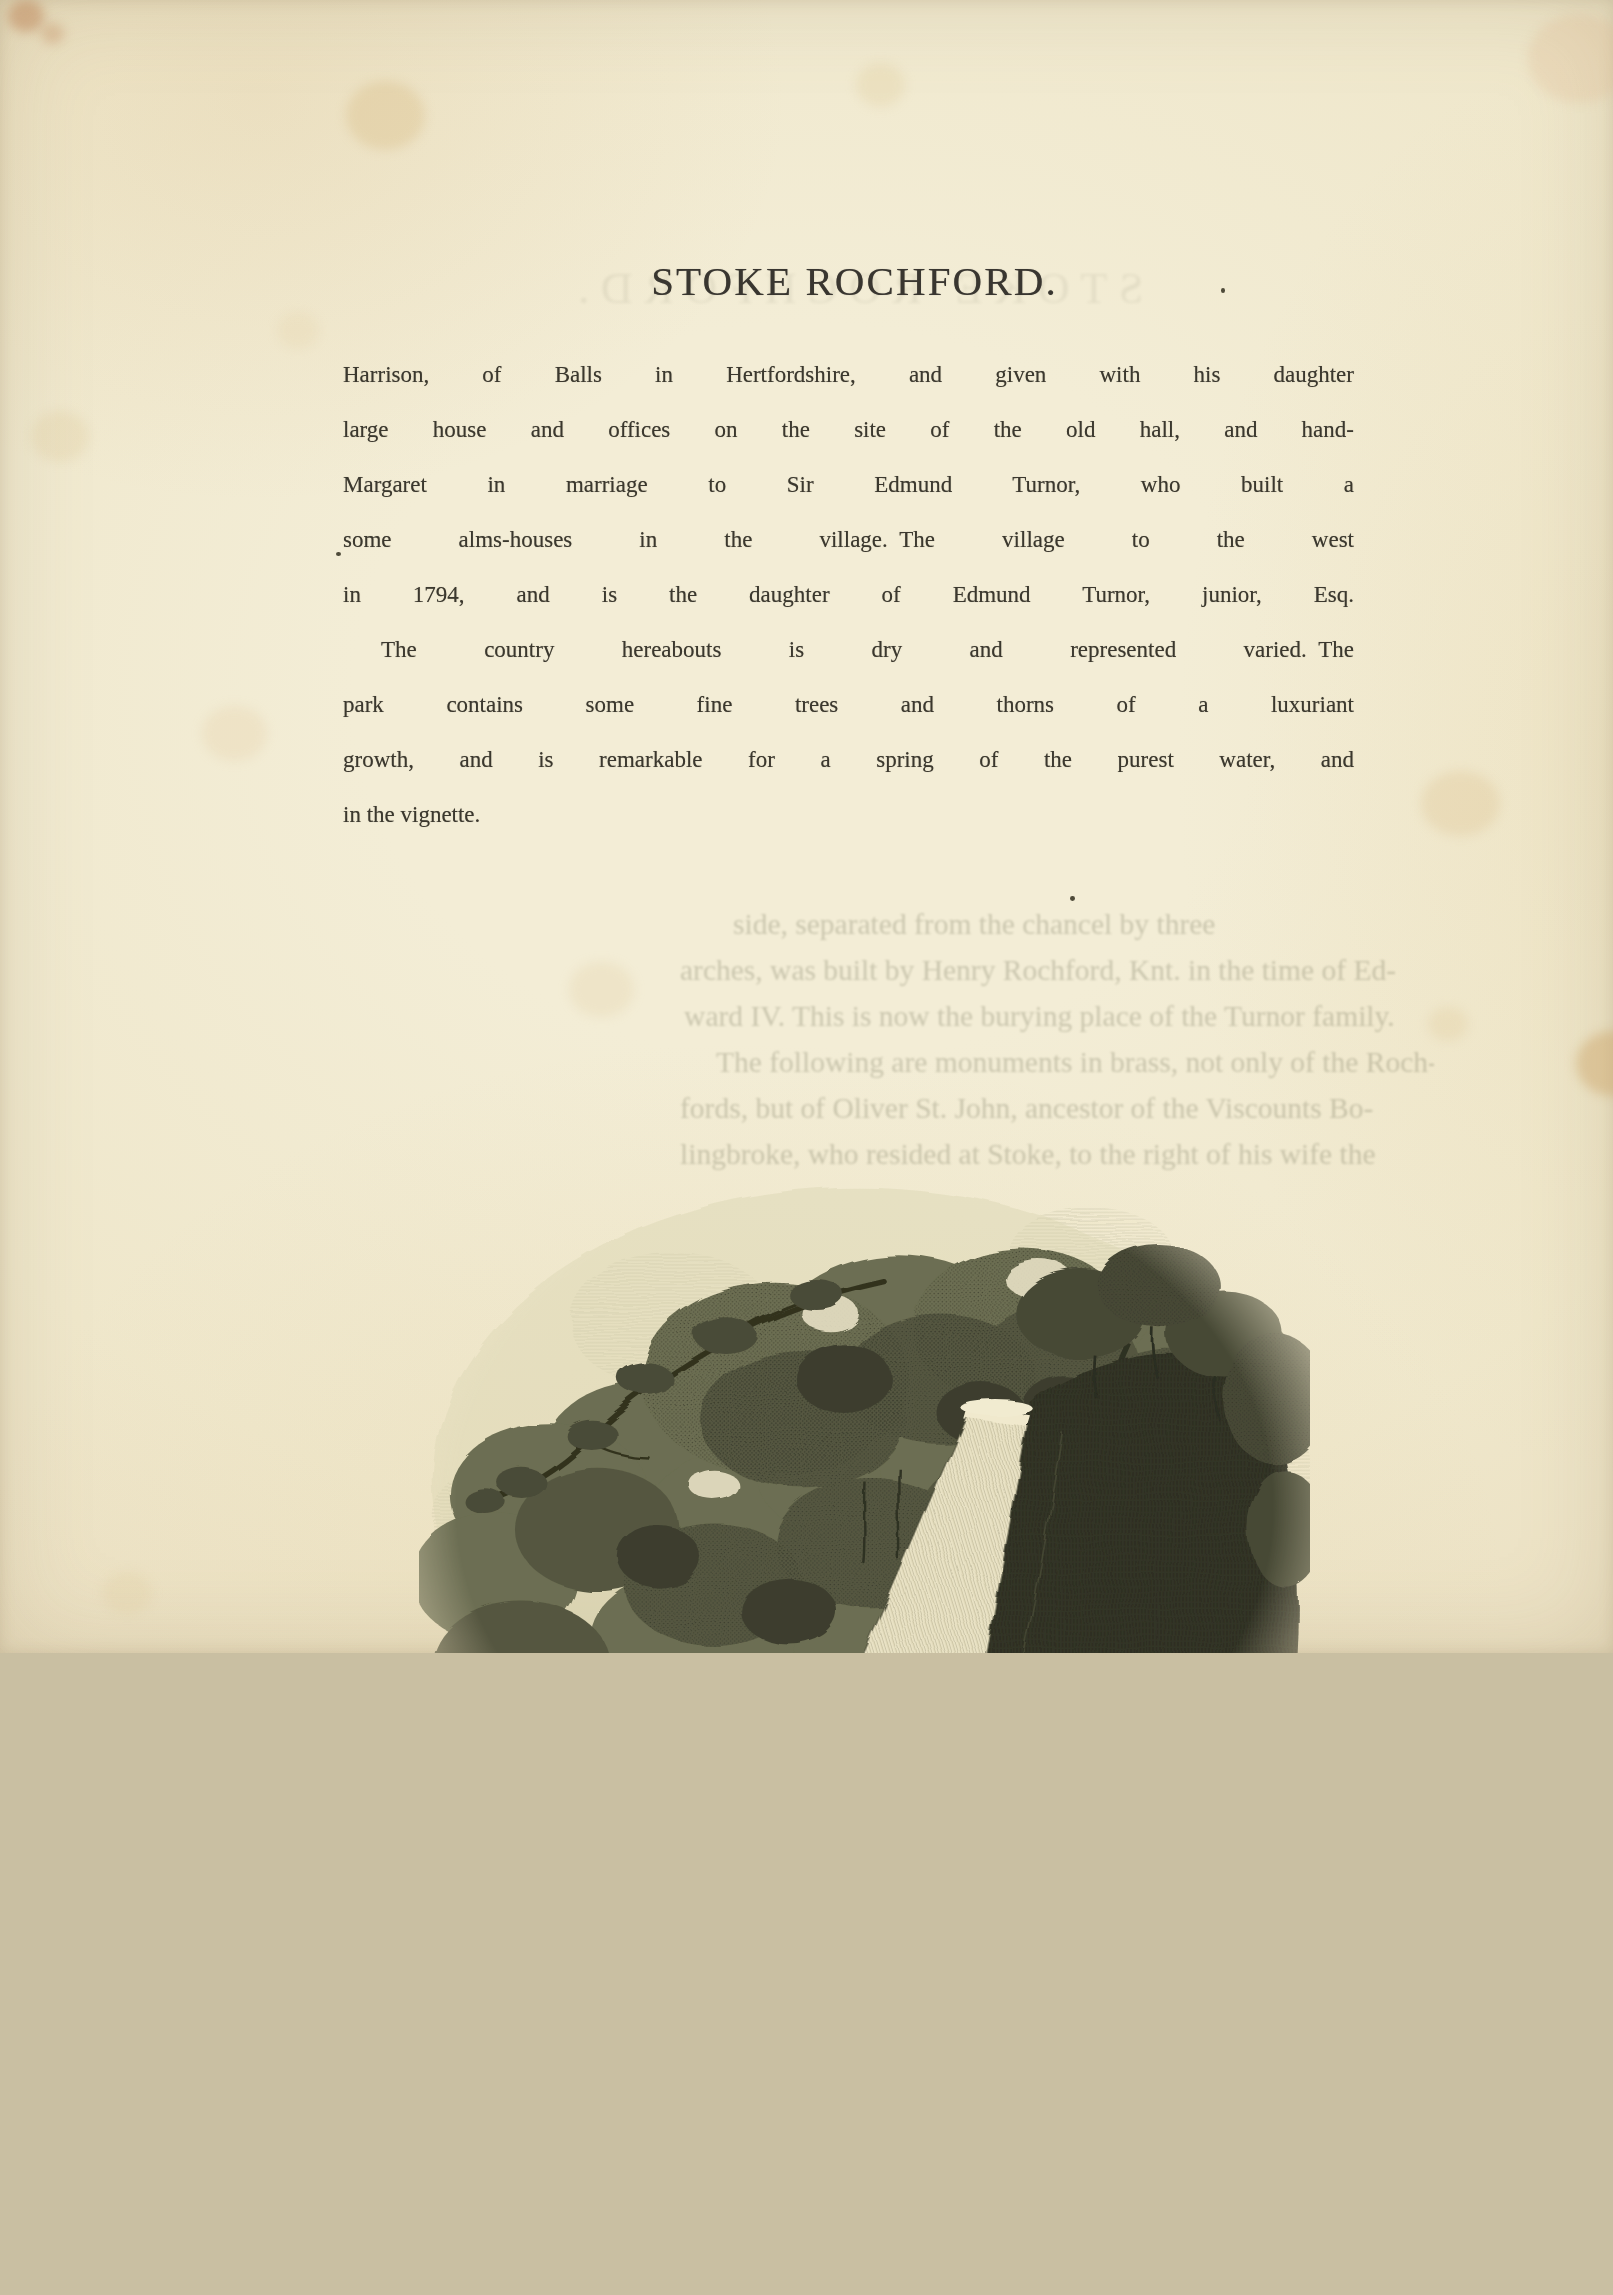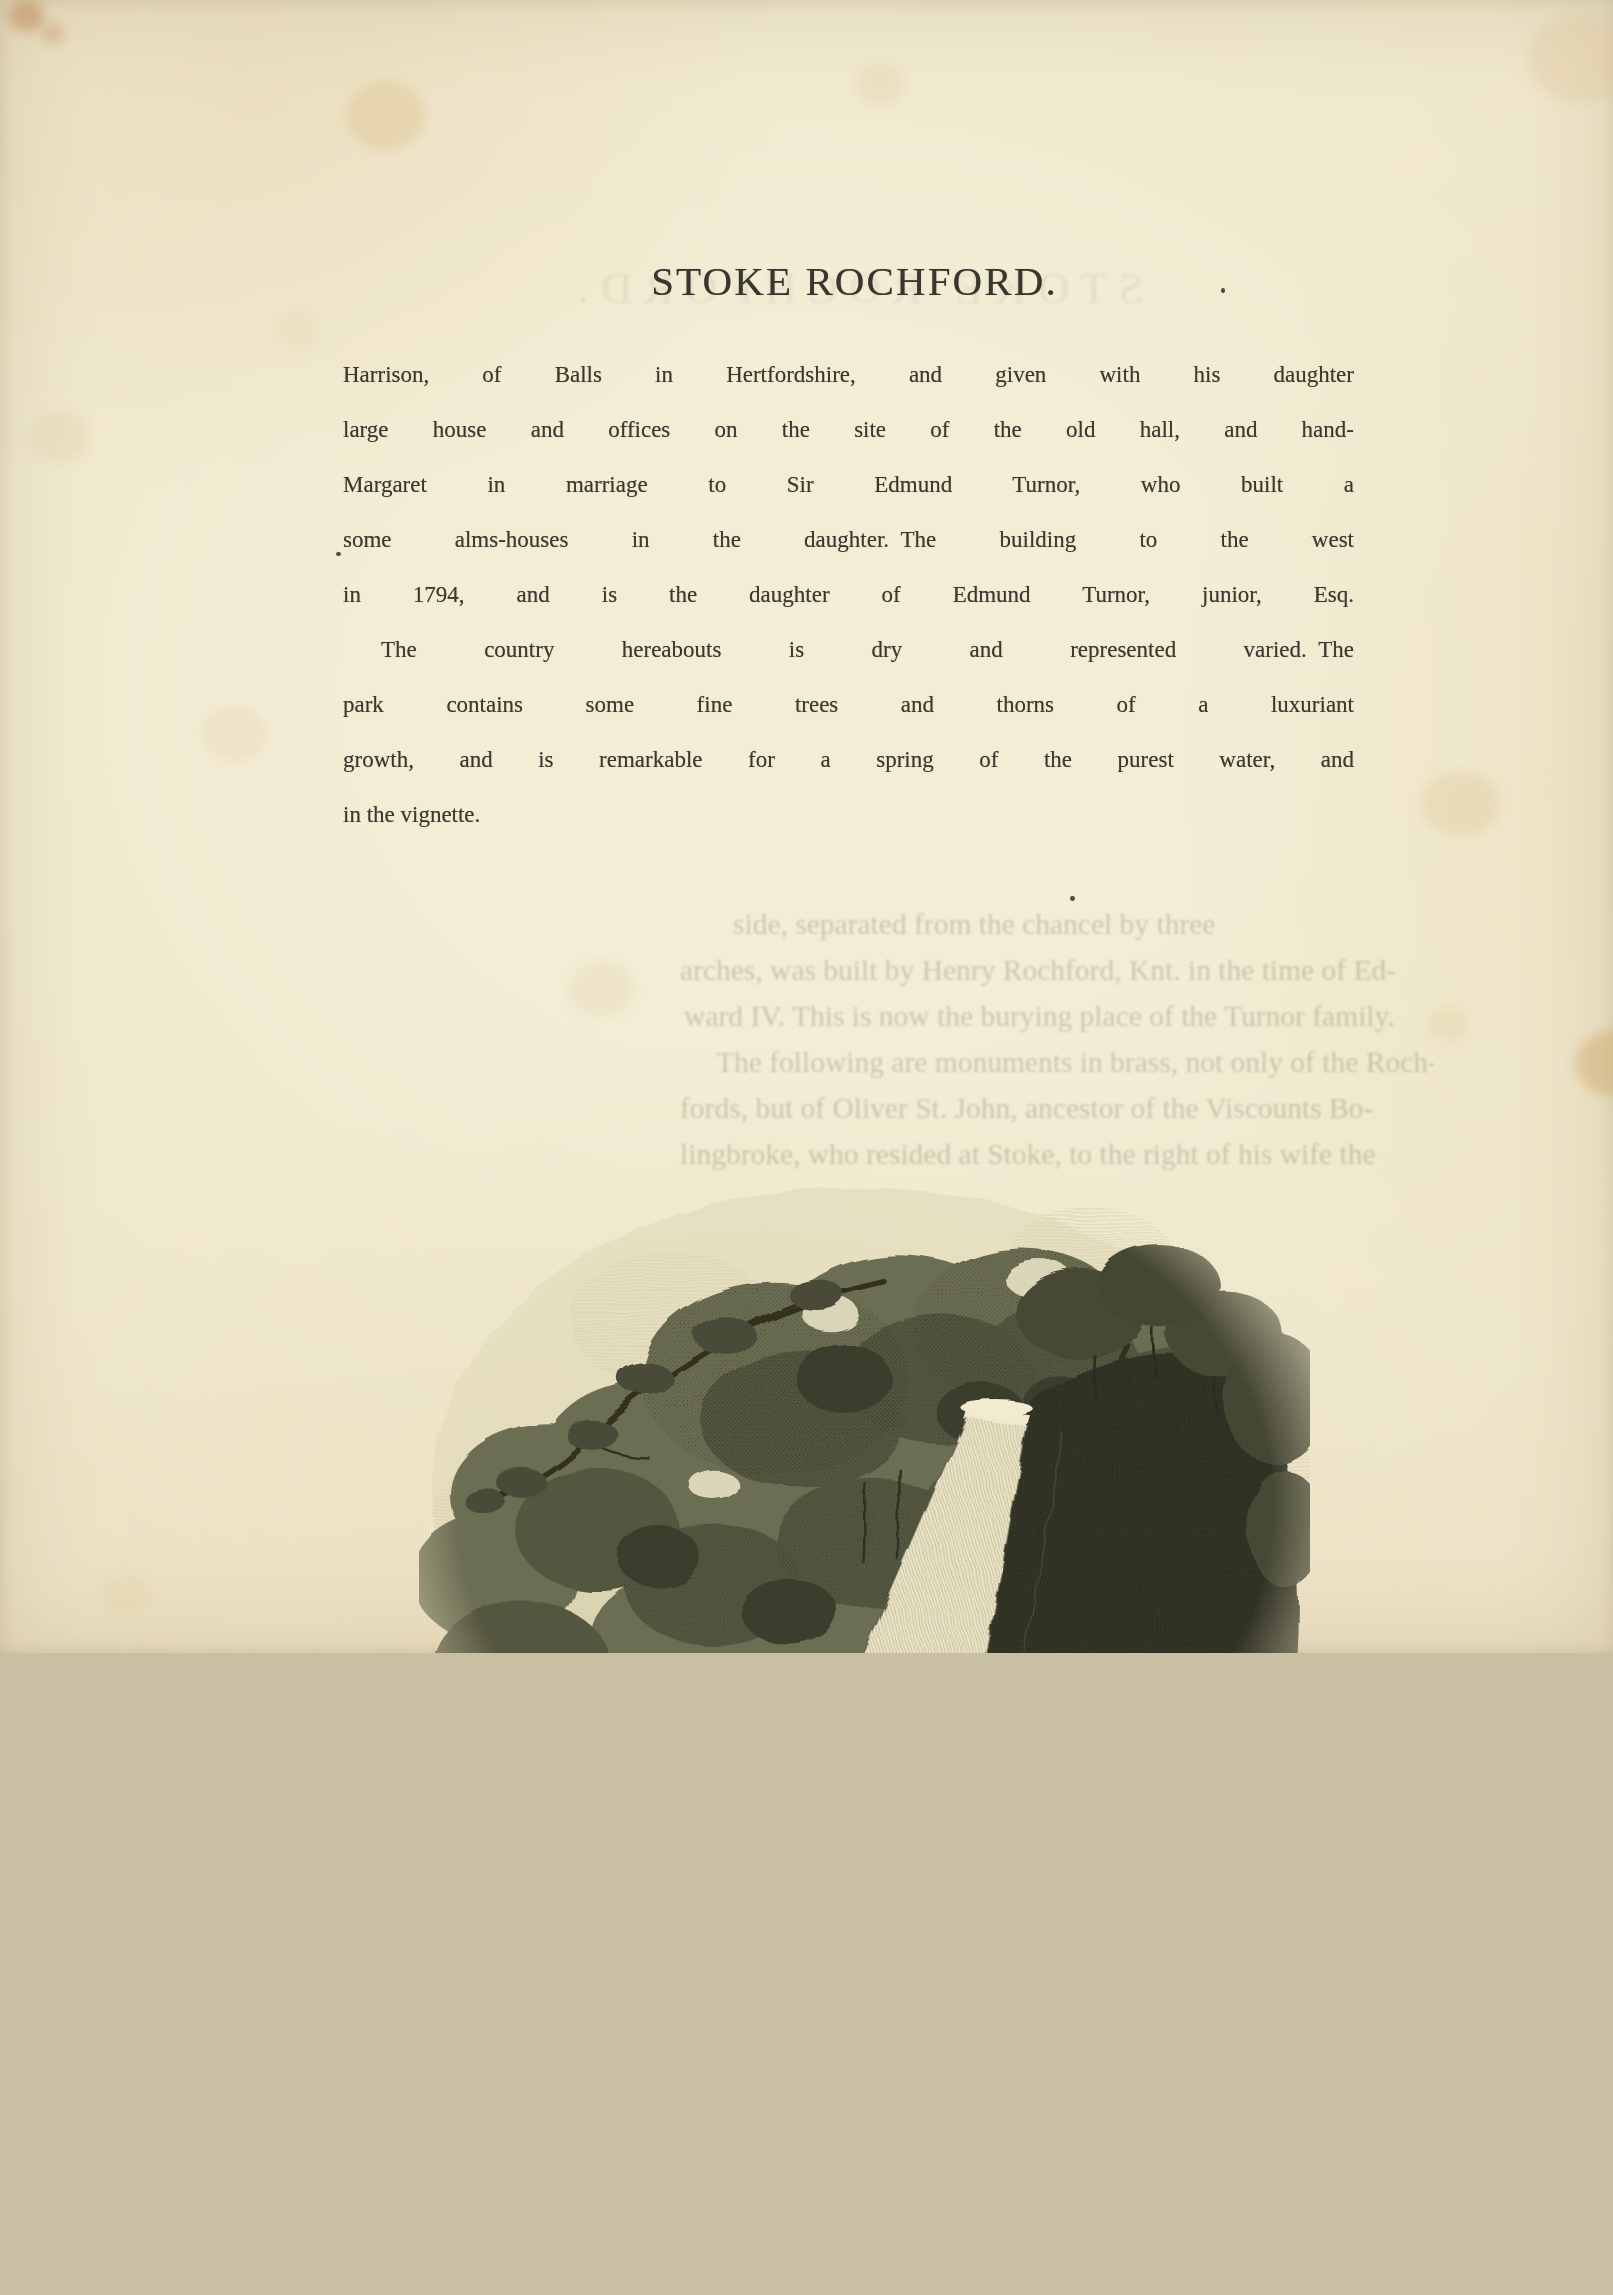--- a/index.html
+++ b/index.html
@@ -55,21 +55,21 @@
 
   <div class="ghost-title">STOKE ROCHFORD.</div>
 
   <div class="title">STOKE ROCHFORD.</div>
 
   <div class="textblock">
     <div>
       <div class="tl">Harrison, of Balls in Hertfordshire, and given with his daughter</div>
       <div class="tl">large house and offices on the site of the old hall, and hand-</div>
       <div class="tl">Margaret in marriage to Sir Edmund Turnor, who built a</div>
-      <div class="tl">some alms-houses in the daughter. The building to the west</div>
+      <div class="tl">some alms-houses in the village. The village to the west</div>
       <div class="tl">in 1794, and is the daughter of Edmund Turnor, junior, Esq.</div>
     </div>
     <div>
       <div class="tl ind">The country hereabouts is dry and represented varied. The</div>
       <div class="tl">park contains some fine trees and thorns of a luxuriant</div>
       <div class="tl">growth, and is remarkable for a spring of the purest water, and</div>
       <div class="tl last">in the vignette.</div>
     </div>
   </div>
 

